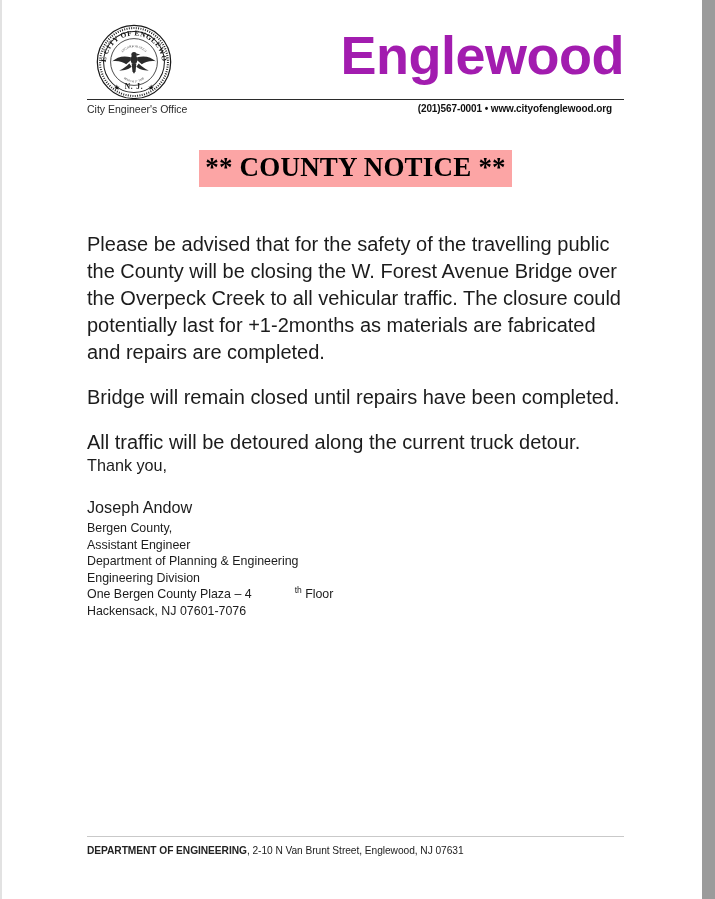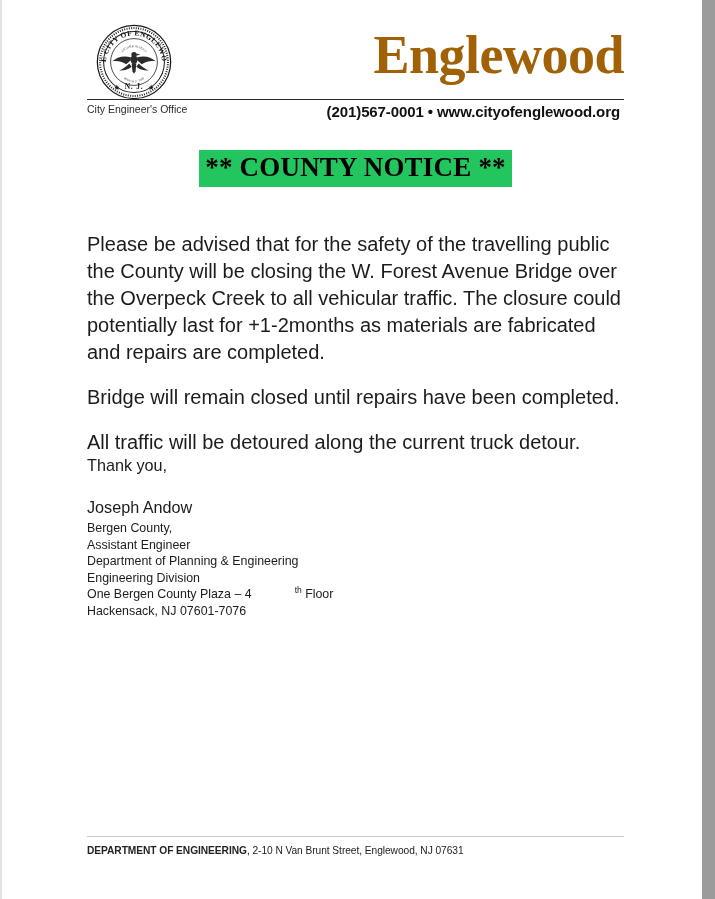--- a/index.html
+++ b/index.html
@@ -59,26 +59,26 @@
     position: absolute;
     left: 8px;
     top: 4px;
     width: 78px;
     height: 80px;
   }
   .org-title {
     position: absolute;
     right: 0;
     top: 10px;
-    font-family: Liberation Serif, serif;
+    font-family: Liberation Sans, sans-serif;
     font-weight: bold;
     font-size: 54px;
     letter-spacing: -0.5px;
     line-height: 1;
-    color: #a16207;
+    color: #a21caf;
   }
 
   .head-rule {
     position: absolute;
     left: 87px;
     top: 99px;
     width: 537px;
     height: 0;
     border-top: 1.6px solid #2b2b2b;
   }
@@ -91,39 +91,39 @@
   }
   .head-meta .left {
     position: absolute;
     left: 0;
     top: 0;
     font-size: 10.5px;
     color: #2a2a2a;
   }
   .head-meta .right {
     position: absolute;
-    right: 4px;
+    right: 12px;
     top: 0;
-    font-size: 15px;
+    font-size: 10px;
     font-weight: bold;
     color: #111111;
     letter-spacing: -0.1px;
   }
 
   
   .notice-wrap {
     position: absolute;
     left: 87px;
     top: 150px;
     width: 537px;
     text-align: center;
   }
   .notice-title {
     display: inline-block;
-    background: #22c55e;
+    background: #fca5a5;
     color: #000000;
     font-family: "Liberation Serif", serif;
     font-weight: bold;
     font-size: 27px;
     line-height: 1.18;
     padding: 2px 6px 3px 6px;
     letter-spacing: 0.2px;
   }
 
   

